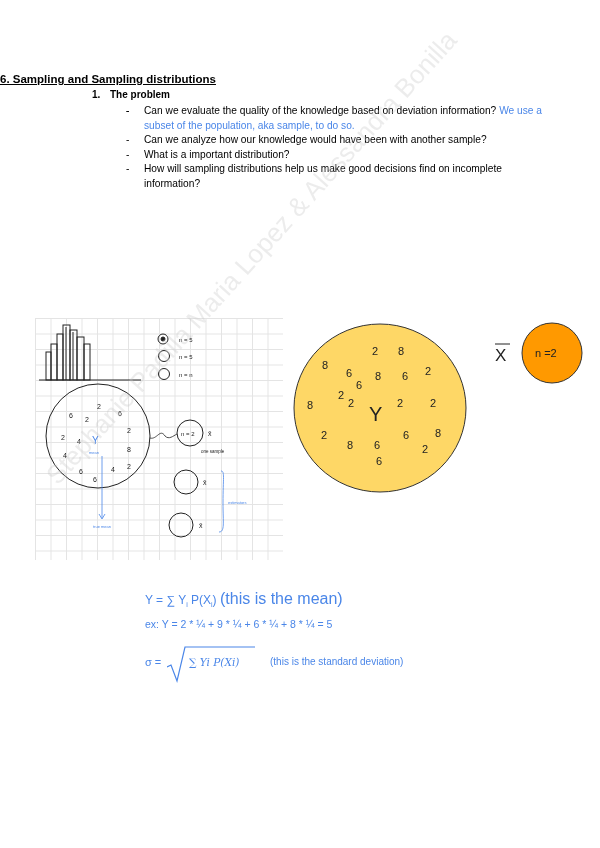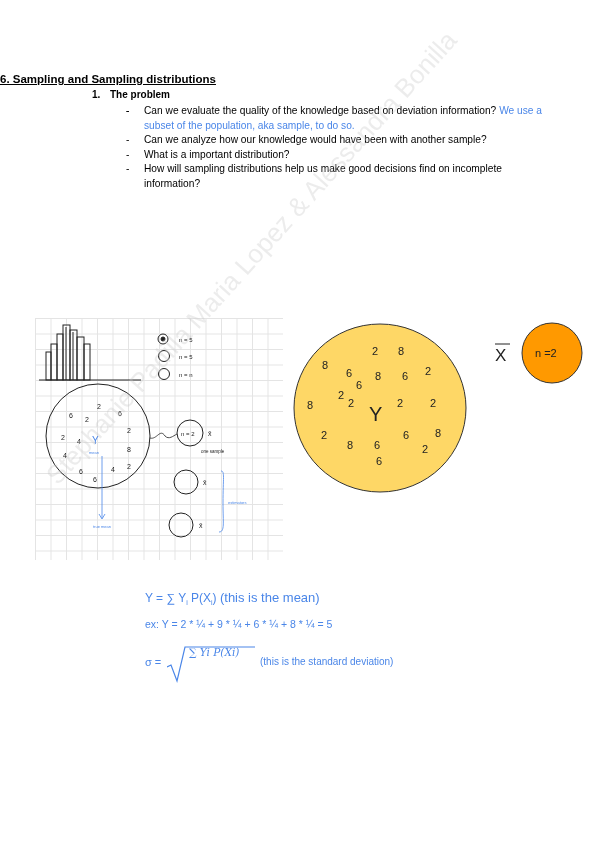--- a/index.html
+++ b/index.html
@@ -144,25 +144,25 @@
   </g>
   <text x="79" y="103" font-size="20" fill="#222">Y</text>
   <line x1="205" y1="26" x2="220" y2="26" stroke="#222" stroke-width="1"></line>
   <text x="205" y="43" font-size="17" fill="#222">X</text>
   <circle cx="262" cy="35" r="30" fill="#ff9900" stroke="#333" stroke-width="1"></circle>
   <text x="245" y="39" font-size="11" fill="#222">n =2</text>
 </svg>
 
 <div class="abs formula" style="left:145px;top:590px;font-size:12px;">
   <span>Y = ∑ Y</span><sub style="font-size:7px">i</sub><span> P(X</span><sub style="font-size:7px">i</sub><span>)</span>
-  <span style="font-size:13px">(this is the mean)</span>
+  <span style="font-size:16px">(this is the mean)</span>
 </div>
 <div class="abs formula" style="left:145px;top:618px;">ex: Y  =  2 * ¼  +  9 * ¼ + 6 * ¼  + 8 * ¼  = 5</div>
 <div class="abs formula" style="left:145px;top:645px;height:40px;">
   <span style="position:absolute;left:0;top:11px;font-size:11px;white-space:nowrap">σ =</span>
   <svg style="position:absolute;left:22px;top:0" width="90" height="40">
     <path d="M0 22 L4 20 L10 36 L18 2 L88 2" stroke="#4a86e8" fill="none" stroke-width="1.2"></path>
   </svg>
-  <span style="position:absolute;left:44px;top:1px;font-family:'DejaVu Serif',serif;font-style:italic;font-size:10.5px;white-space:nowrap">∑ Yi P(Xi)</span>
-  <span style="position:absolute;left:115px;top:11px;font-size:10px;white-space:nowrap;color:#4a86e8">(this is the standard deviation)</span>
+  <span style="position:absolute;left:44px;top:11px;font-family:'DejaVu Serif',serif;font-style:italic;font-size:10.5px;white-space:nowrap">∑ Yi P(Xi)</span>
+  <span style="position:absolute;left:125px;top:11px;font-size:10px;white-space:nowrap;color:#4a86e8">(this is the standard deviation)</span>
 </div>
 
 <div class="abs watermark">Stephanie Padilla Maria Lopez &amp; Alessandra Bonilla</div>
 
 </body></html>

